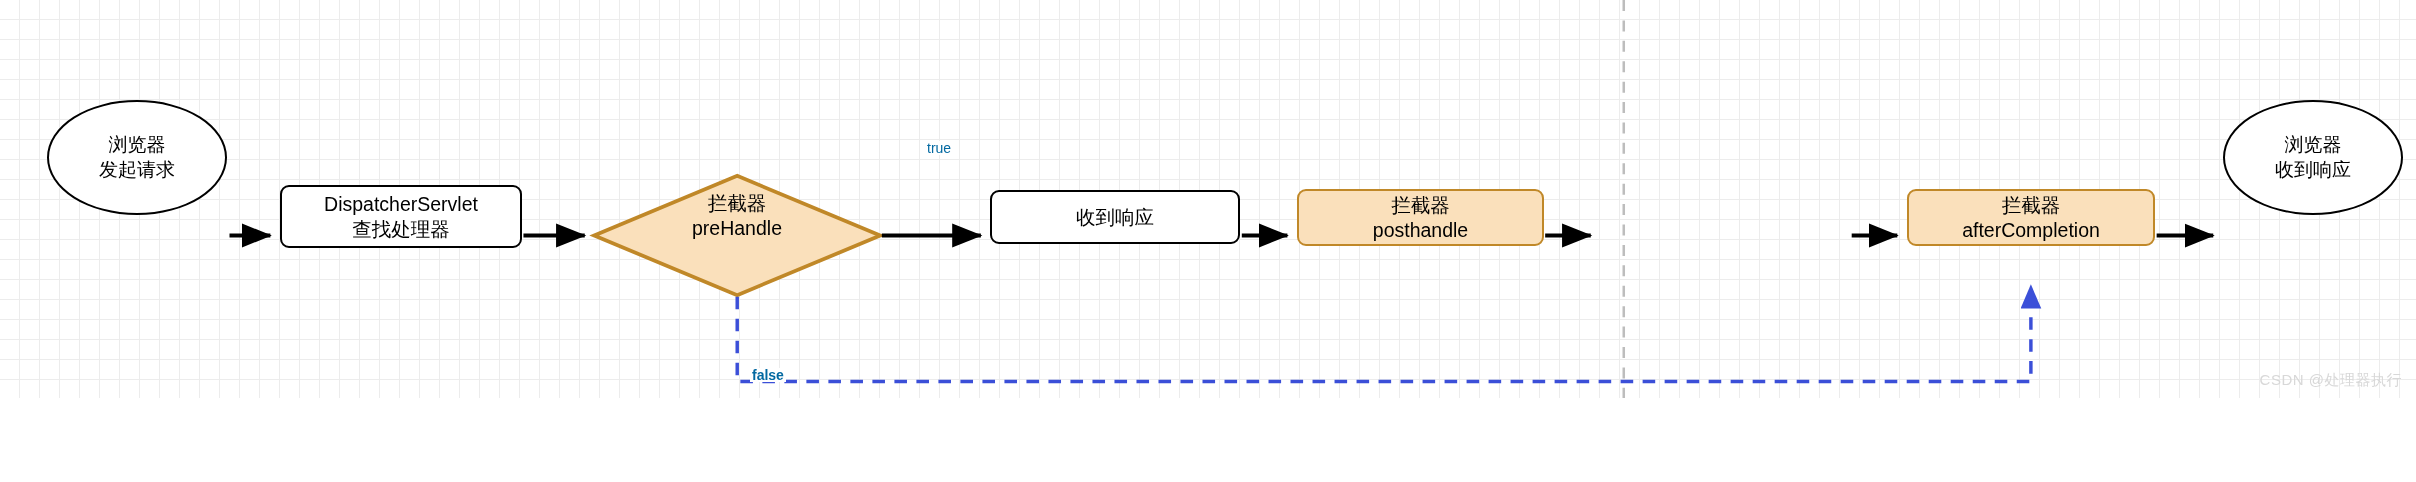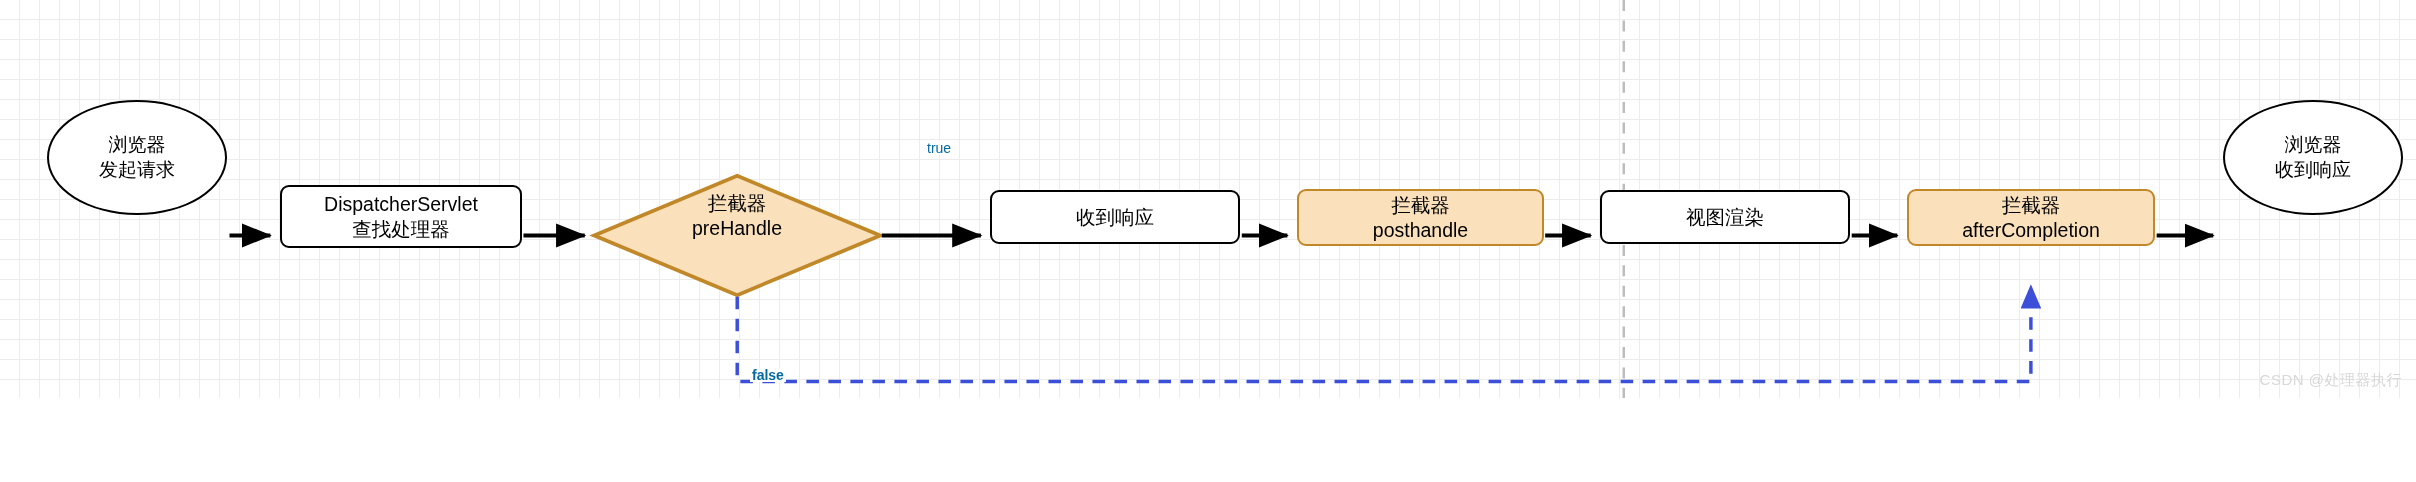--- a/index.html
+++ b/index.html
@@ -131,23 +131,20 @@
 
   <div class="node rect-node" style="left:990px; top:190px; width:250px; height:54px;">
     <span class="lbl">收到响应</span>
   </div>
 
   <div class="node rect-node accent" style="left:1297px; top:189px; width:247px; height:57px;">
     <span class="lbl">拦截器
 posthandle</span>
   </div>
 
-  <div class="node rect-node" style="left:1600px; top:190px; width:250px; height:54px;">
-    <span class="lbl">视图渲染</span>
-  </div>
 
   <div class="node rect-node accent" style="left:1907px; top:189px; width:248px; height:57px;">
     <span class="lbl">拦截器
 afterCompletion</span>
   </div>
 
   <div class="node circle-node" style="left:2223px; top:100px; width:180px; height:115px;">
     <span class="lbl">浏览器
 收到响应</span>
   </div>

